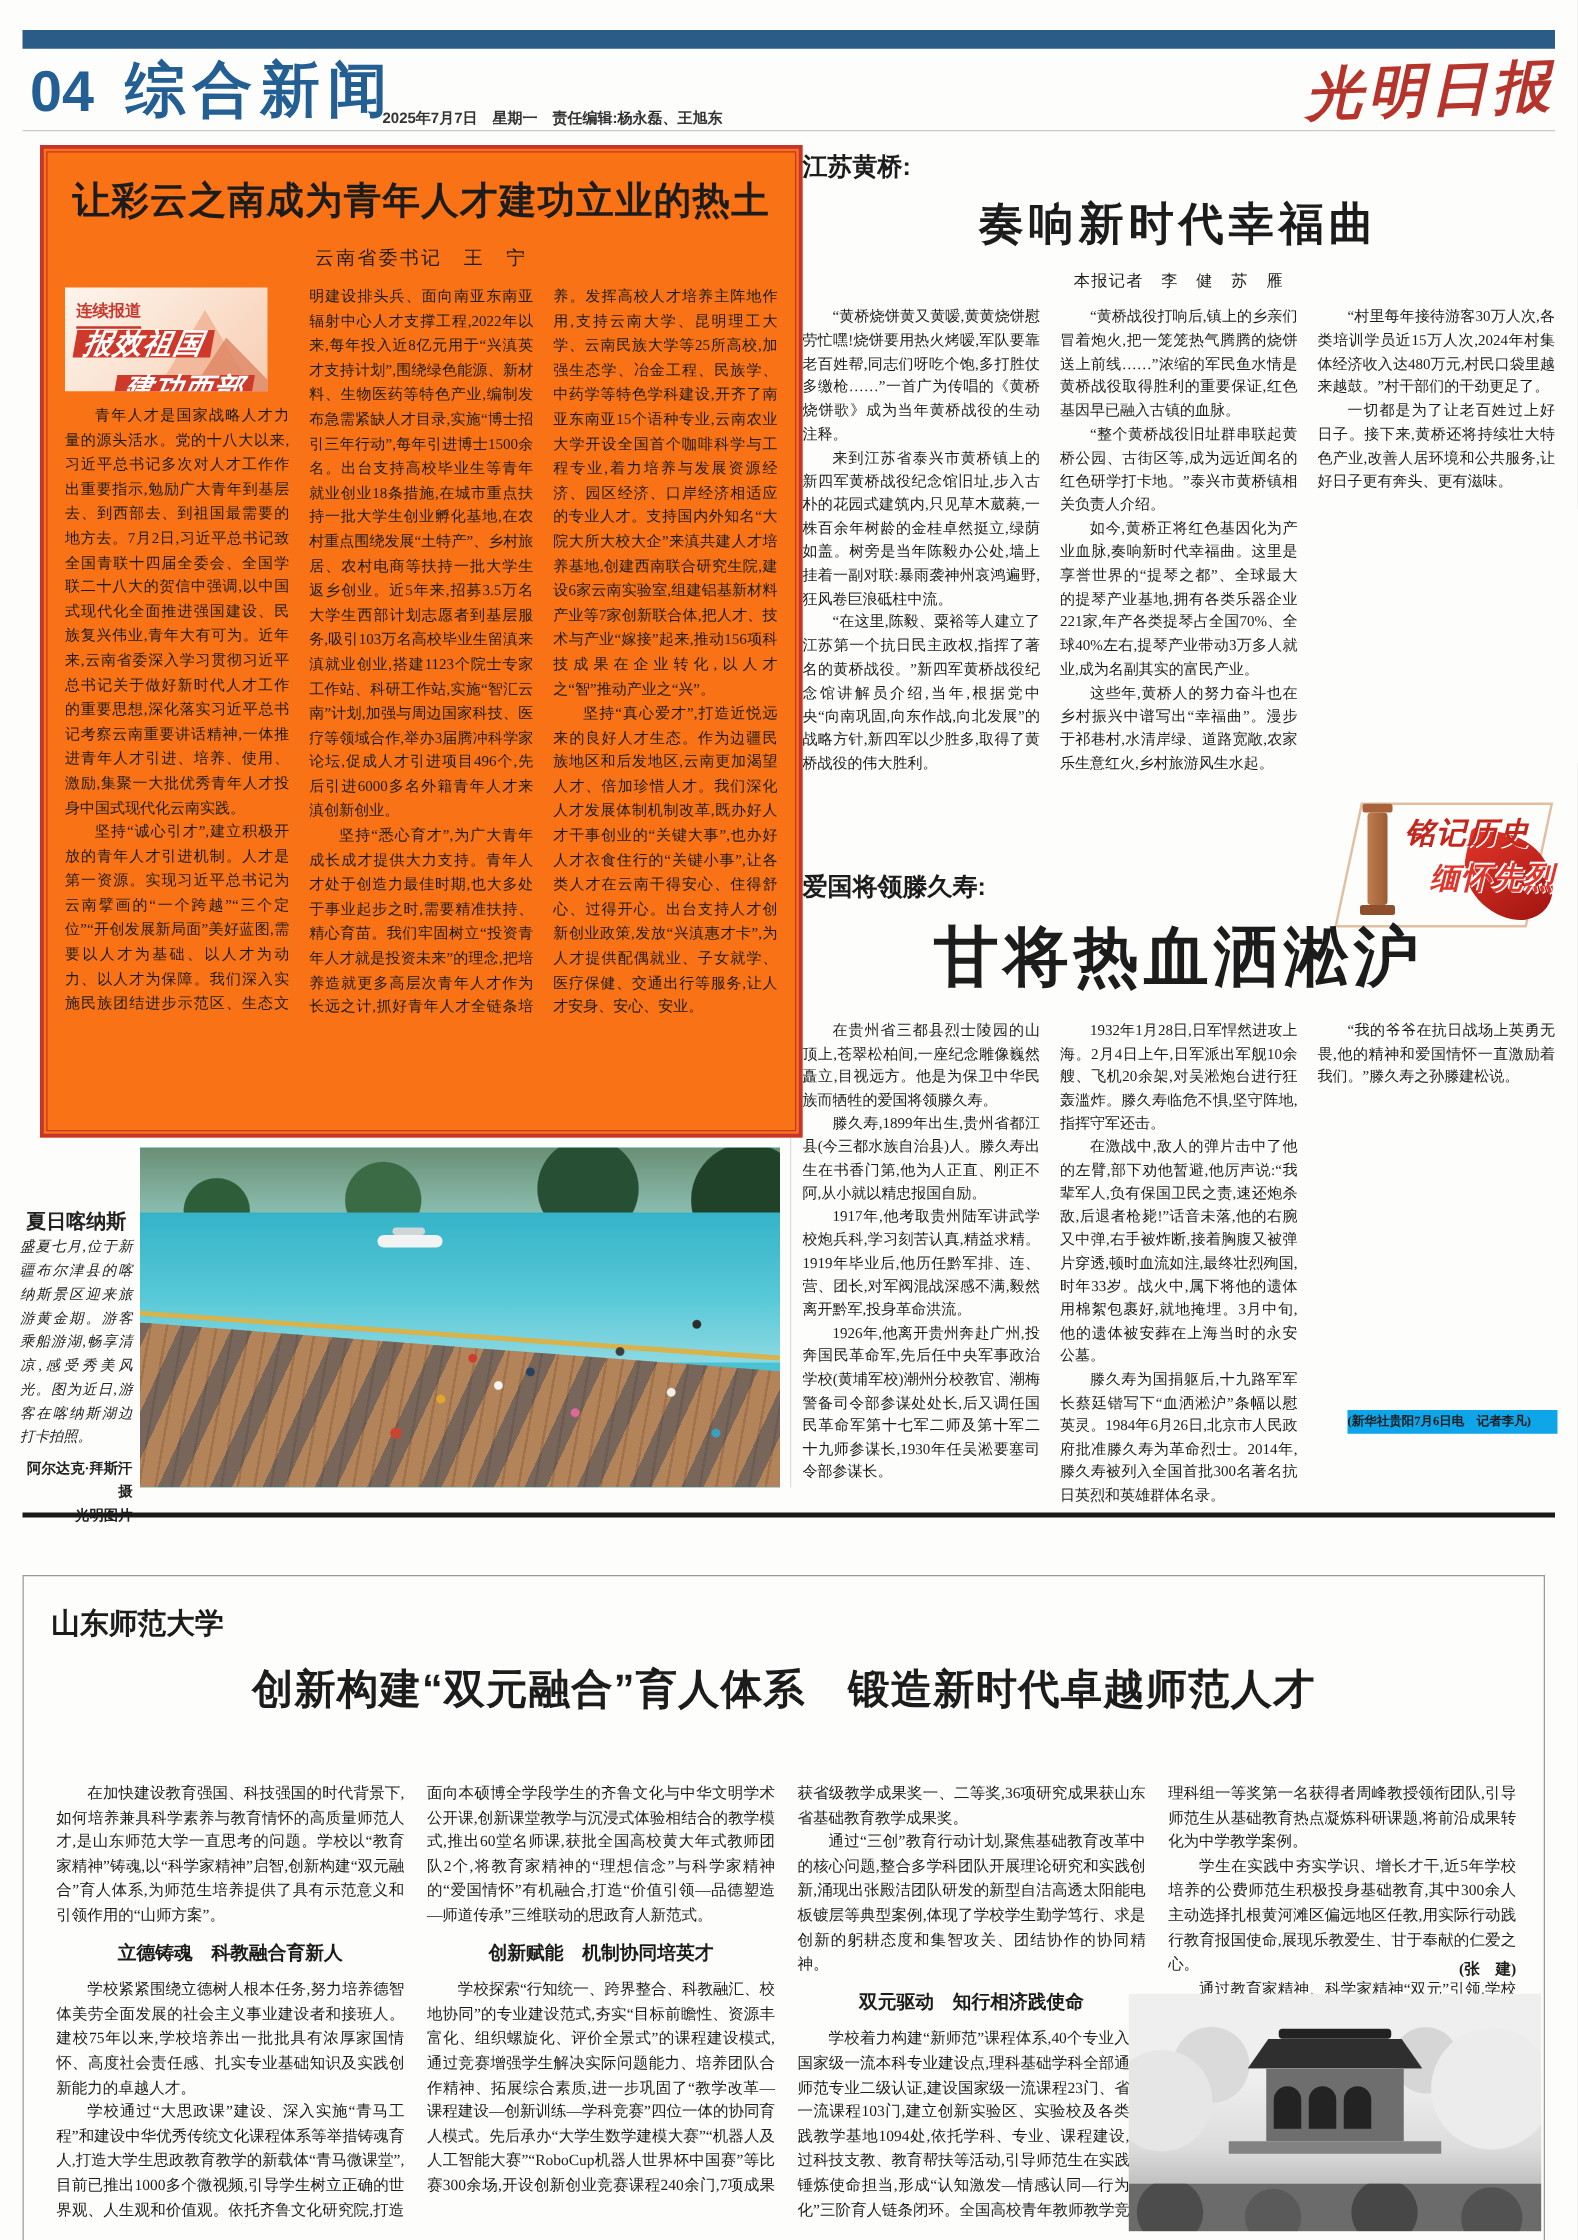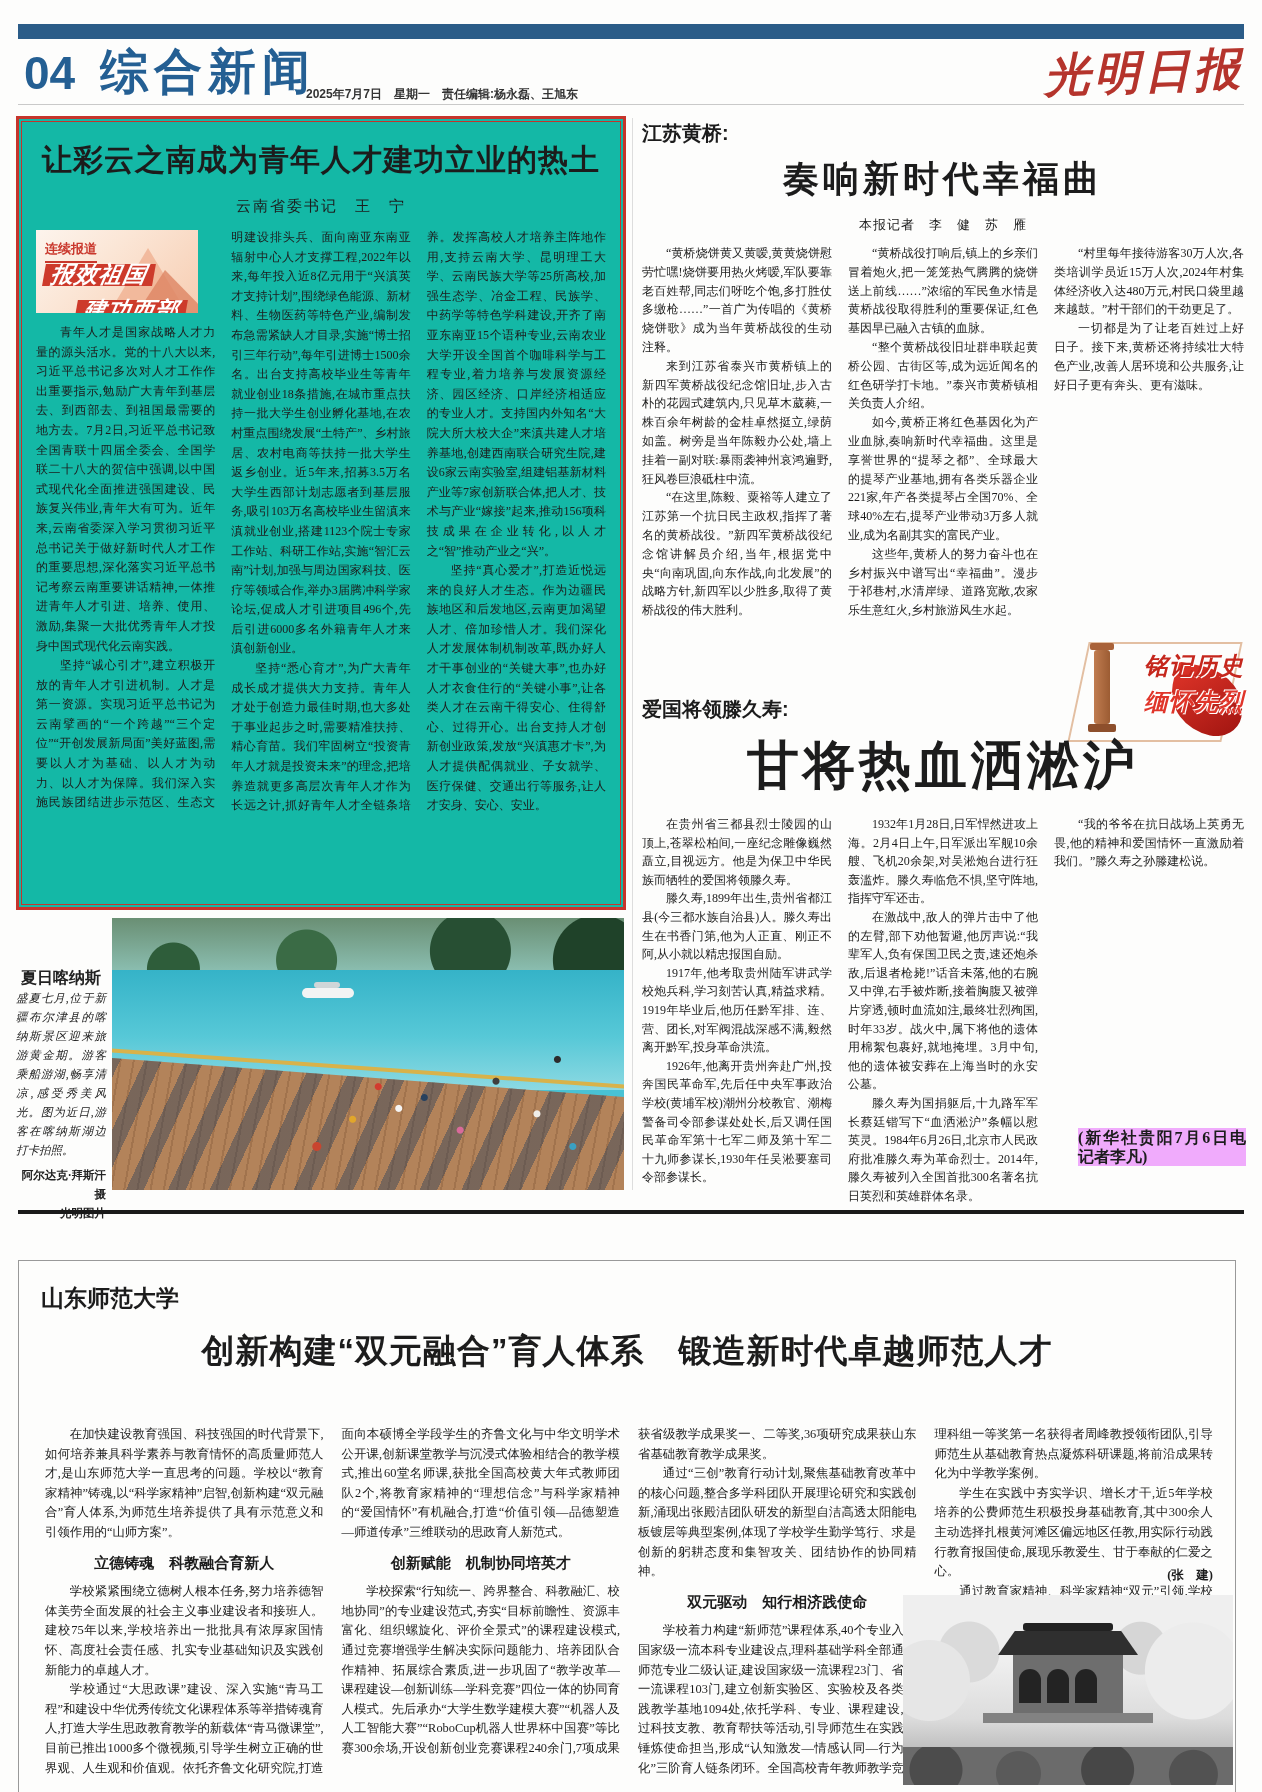--- a/index.html
+++ b/index.html
@@ -12,22 +12,22 @@
   .secname{position:absolute;left:100px;top:40px;font-family:"Liberation Sans",sans-serif;
            font-size:48px;font-weight:900;color:#245f93;letter-spacing:6px;}
   .dateline{position:absolute;left:306px;top:86px;font-family:"Liberation Sans",sans-serif;
             font-size:12px;font-weight:bold;color:#333;}
   .masthead{position:absolute;left:1030px;top:42px;width:214px;text-align:right;
             font-size:46px;font-weight:bold;font-style:italic;color:#b5342c;
             letter-spacing:4px;transform:rotate(-2deg);}
   .hrule{position:absolute;left:18px;top:104px;width:1226px;height:1px;background:#c9c9c9;}
   .vrule{position:absolute;left:632px;top:118px;width:1px;height:1072px;background:#ddd;}
   
-  .redbox{position:absolute;left:16px;top:116px;width:610px;height:794px;
-          border:3px solid #c5352c;box-sizing:border-box;background:#14b8a6;}
+  .redbox{position:absolute;left:32px;top:116px;width:610px;height:794px;
+          border:3px solid #c5352c;box-sizing:border-box;background:#f97316;}
   .redbox-inner{position:absolute;inset:2px;border:1px solid #c5352c;padding:12px 14px 8px;box-sizing:border-box;}
   .main-hl{font-family:"Liberation Sans",sans-serif;font-weight:900;font-size:30px;
            text-align:center;letter-spacing:1px;margin:6px 0 0;}
   .main-byline{text-align:center;font-size:15px;margin:16px 0 12px;letter-spacing:2px;}
   .colbody{column-gap:16px;column-fill:auto;overflow:hidden;text-align:justify;}
   .main-body{height:600px;column-count:3;font-size:12px;line-height:19.6px;}
   .colbody p{margin:0;text-indent:2em;}
   
   .badge1{width:162px;height:83px;position:relative;margin:2px 6px 10px 0;
           background:linear-gradient(135deg,#fdf4ed 0%,#fbe6d6 40%,#f7cdb2 100%);overflow:hidden;}
@@ -81,33 +81,33 @@
   
   .art-hq{position:absolute;left:642px;top:120px;width:602px;}
   .kicker{font-family:"Liberation Sans",sans-serif;font-weight:bold;font-size:20px;margin:0 0 8px;}
   .hl-center{font-family:"Liberation Sans",sans-serif;font-weight:900;font-size:36px;
              text-align:center;letter-spacing:4px;margin:0;}
   .byline-c{text-align:center;font-size:13px;margin:12px 0 10px;letter-spacing:1px;}
   .hq-body{height:400px;column-count:3;font-size:12px;line-height:18.8px;}
   .art-tj{position:absolute;left:642px;top:696px;width:602px;}
   .tj-hl{font-size:52px;margin-top:2px;}
   .tj-body{height:396px;column-count:3;font-size:12px;line-height:18.6px;margin-top:14px;}
-  .sign-off{position:absolute;left:1078px;top:1128px;width:168px;background:#f0abfc;
-            font-size:16px;font-weight:bold;line-height:19px;text-align:justify;}
+  .sign-off{position:absolute;left:1078px;top:1128px;width:168px;background:#0ea5e9;
+            font-size:10px;font-weight:bold;line-height:19px;text-align:justify;}
   
   .badge2{position:absolute;left:1068px;top:634px;width:178px;height:122px;}
   .b2-frame{position:absolute;inset:8px 14px 14px 10px;border:2px solid #e3bfa2;transform:skewX(-12deg);}
   .b2-mon{position:absolute;left:26px;top:16px;width:16px;height:74px;background:linear-gradient(90deg,#c07c50,#9c5c33);border-radius:3px;}
   .b2-mon::before{content:"";position:absolute;left:-4px;top:-7px;width:24px;height:7px;background:#a96239;border-radius:2px;}
   .b2-mon::after{content:"";position:absolute;left:-6px;bottom:-8px;width:28px;height:8px;background:#8d4f2c;border-radius:2px;}
   .b2-flag{position:absolute;right:2px;top:34px;width:74px;height:66px;background:linear-gradient(135deg,#e2362a,#9f1410);
            border-radius:8% 70% 40% 70%;transform:rotate(12deg);}
   .b2-l1,.b2-l2{position:absolute;font-family:"Liberation Sans",sans-serif;font-weight:900;font-style:italic;
            font-size:24px;letter-spacing:1px;white-space:nowrap;}
-  .b2-l1{left:56px;top:16px;color:#c5271d;text-shadow:1px 1px 0 #fff;margin-left:20px;}
+  .b2-l1{left:56px;top:16px;color:#c5271d;text-shadow:1px 1px 0 #fff;}
   .b2-l2{left:76px;top:52px;color:#e0352a;text-shadow:1px 1px 0 #fff,-1px -1px 0 #fff;}
   
   .blackrule{position:absolute;left:18px;top:1210px;width:1226px;height:4px;background:#1a1a1a;}
   .botbox{position:absolute;left:18px;top:1260px;width:1218px;height:556px;border:1px solid #999;
           box-sizing:border-box;background:#fdfdfc;}
   .bot-kicker{position:absolute;left:22px;top:22px;font-family:"Liberation Sans",sans-serif;
               font-weight:900;font-size:23px;}
   .bot-hl{position:absolute;left:0;top:68px;width:100%;text-align:center;
           font-family:"Liberation Sans",sans-serif;font-weight:900;font-size:33px;letter-spacing:1px;}
   .bot-body{position:absolute;left:26px;top:164px;width:1168px;height:372px;

